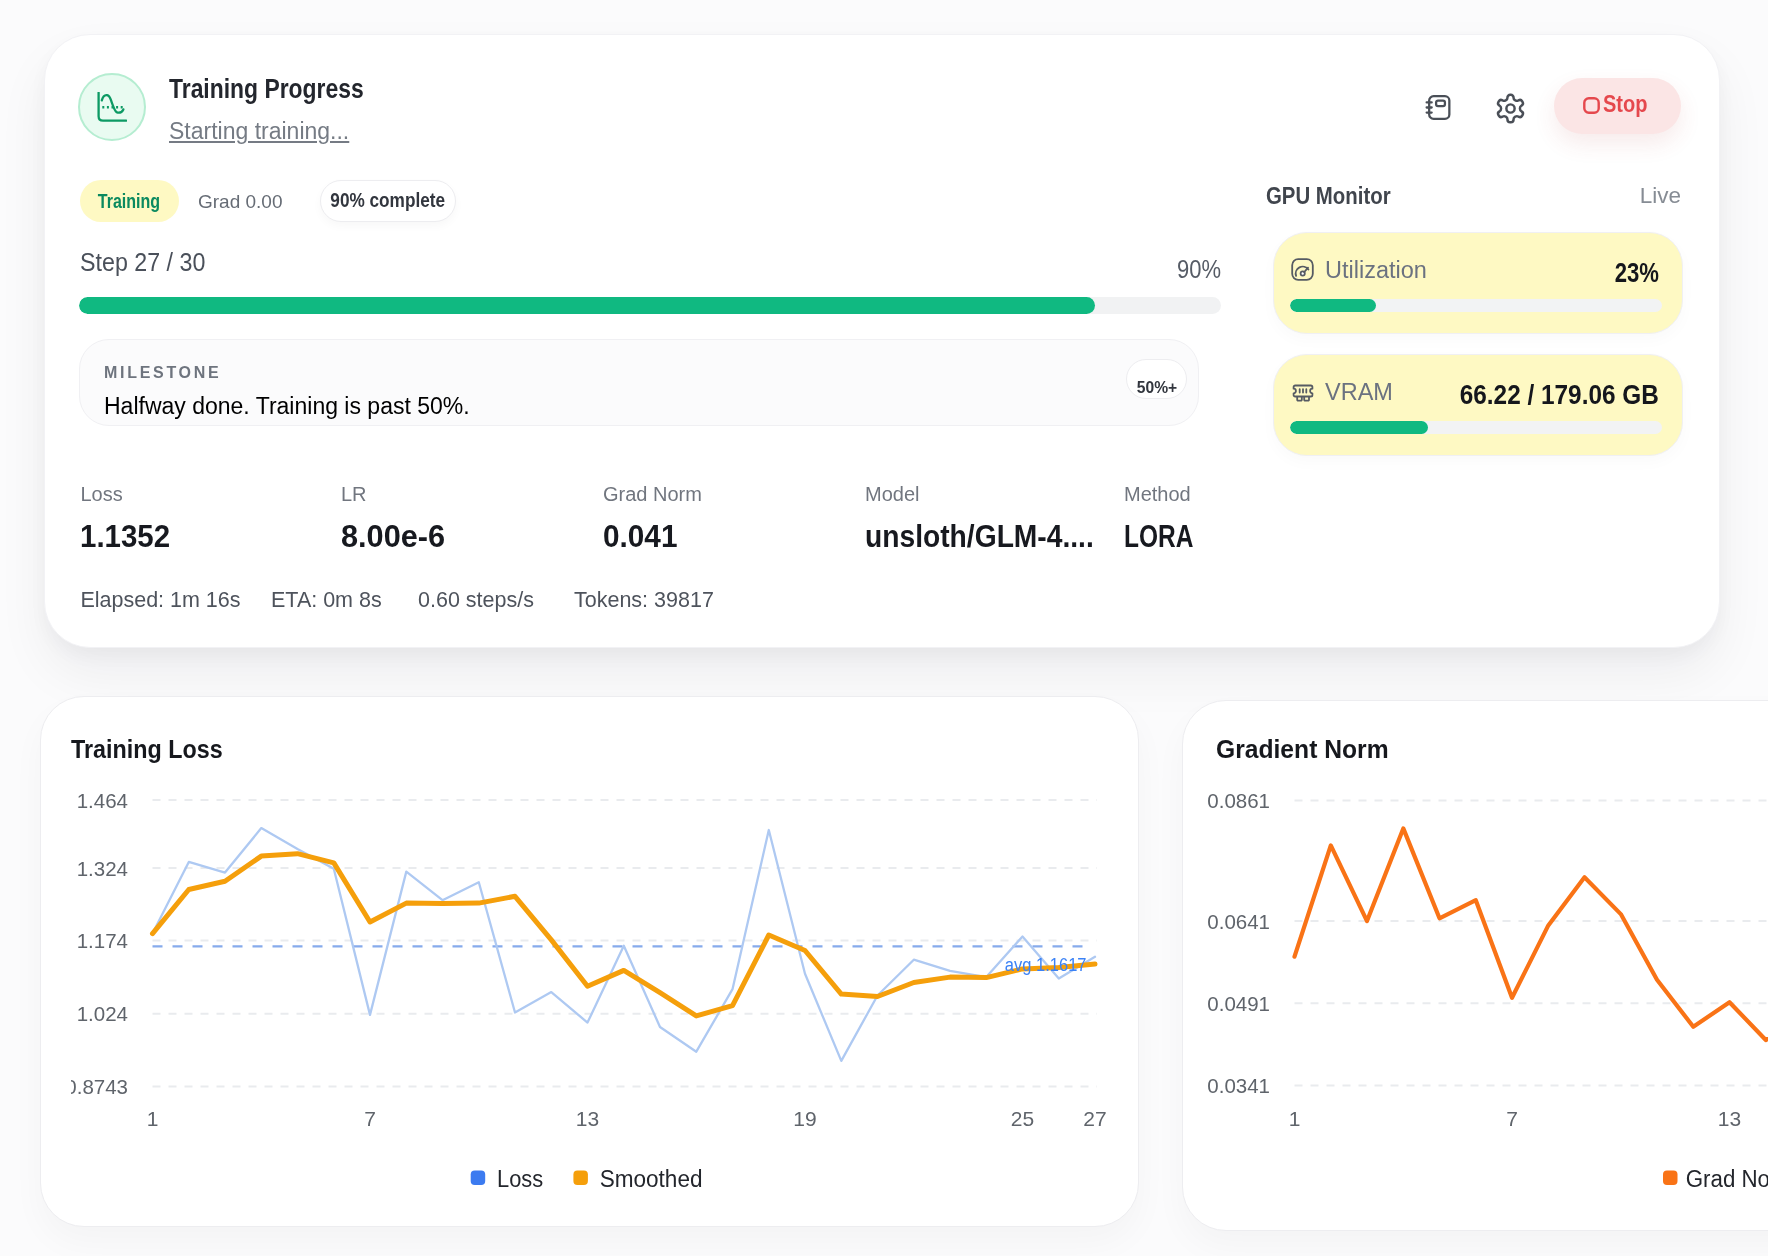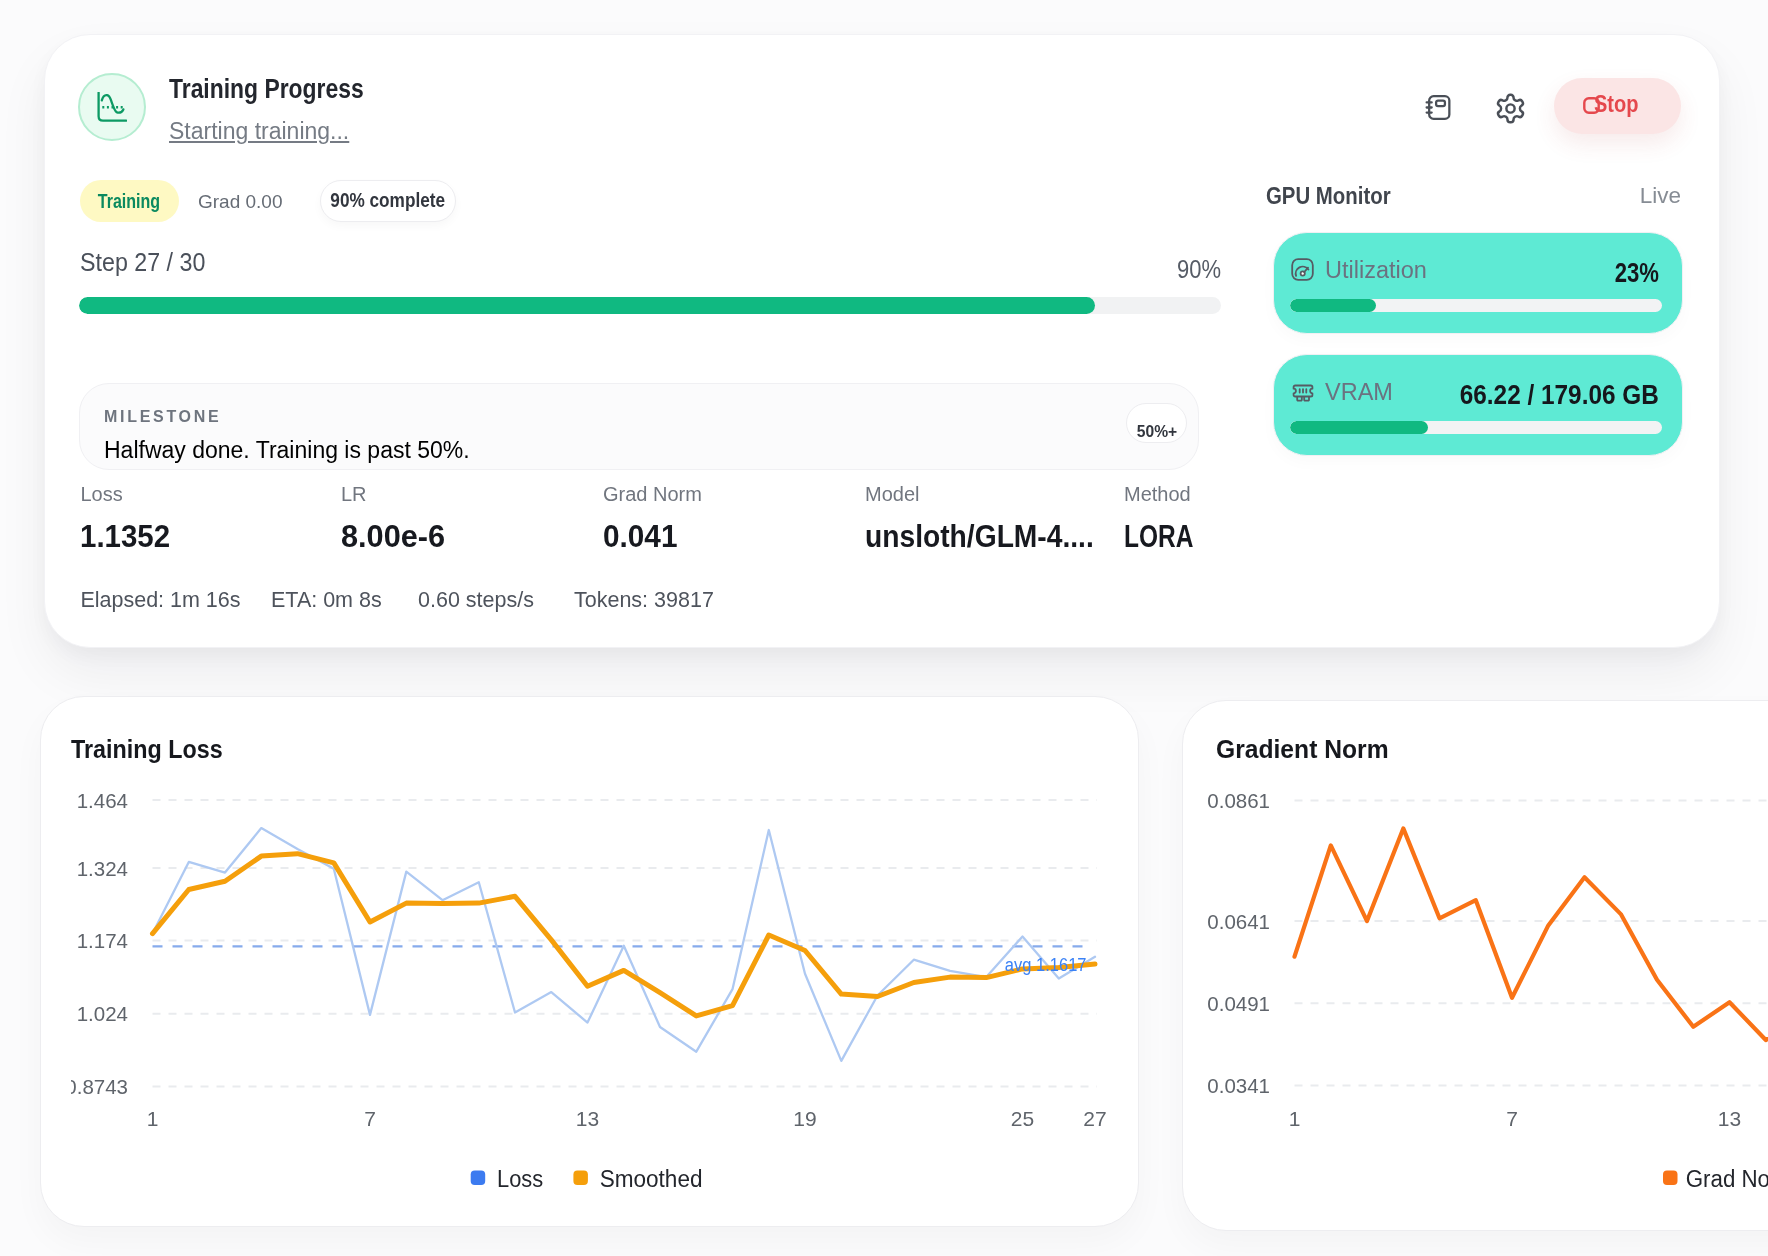--- a/index.html
+++ b/index.html
@@ -30,36 +30,36 @@
     background:#fff; border:1.5px solid #ededf0; color:#32363e; font-size:20px; font-weight:bold;
     display:flex; align-items:center; justify-content:center; box-shadow:0 4px 10px rgba(20,24,34,.03); }
 
   .step-label { position:absolute; left:35.4px; top:215.3px; font-size:25px; line-height:1; color:#4a505a; }
   .step-pct   { position:absolute; top:221.5px; right:498px; font-size:25px; line-height:1; color:#565c66; }
 
   .pbar { position:absolute; left:34px; top:262px; width:1142px; height:17px; border-radius:9px; background:#f1f2f3; overflow:hidden; }
   .pbar > i { display:block; height:100%; background:#10b981; border-radius:9px; }
 
   .milestone { position:absolute; left:34px; top:304px; width:1120px; height:87px; border-radius:30px;
-    background:#fbfbfc; border:1.5px solid #f0f0f3;margin-top:44px; }
+    background:#fbfbfc; border:1.5px solid #f0f0f3; }
   .milestone .mtag { position:absolute; left:24px; top:24.7px; font-size:16px; line-height:1; font-weight:bold; letter-spacing:2.7px; color:#6e747e; }
   .milestone .mtext { position:absolute; left:24px; top:55.3px; font-size:23px; line-height:1; color:#000000; }
   .milestone .mbadge { position:absolute; right:11px; top:19px; width:61px; height:40px;
     border-radius:20px; background:#fff; border:1.5px solid #ededf0; font-size:17px; font-weight:bold; color:#32363e;
     display:flex; align-items:flex-end; justify-content:center; }
 
   .stat { position:absolute; top:448.9px; }
   .stat .lbl { font-size:20px; line-height:1; color:#71767f; }
   .stat .val { position:absolute; top:36.8px; left:0; font-size:31px; line-height:1; font-weight:bold; color:#17191f; white-space:nowrap;text-decoration:underline; }
 
   .foot { position:absolute; top:555.3px; font-size:21.5px; line-height:1; color:#4e535c; }
 
   .gpu-h  { position:absolute; left:1221px; top:149.3px; font-size:24px; line-height:1; font-weight:bold; color:#40454d; }
   .gpu-live { position:absolute; top:150.3px; right:38px; font-size:22.5px; line-height:1; color:#868c94; }
-  .gcard { position:absolute; left:1228px; width:410px; height:102px; background:#5eead4; border:1.5px solid #f0f0f3;
+  .gcard { position:absolute; left:1228px; width:410px; height:102px; background:#fef9c3; border:1.5px solid #f0f0f3;
     border-radius:34px; box-shadow:0 6px 16px rgba(20,24,34,.025); }
   .gcard .glabel { position:absolute; left:51px; top:25.6px; font-size:23.5px; line-height:1; color:#6b7280; }
   .gcard .gval { position:absolute; right:23px; top:25.5px; font-size:28px; line-height:1; font-weight:bold; color:#15171c; }
   .gcard .gbar { position:absolute; left:16px; top:66px; width:372px; height:13px; border-radius:7px; background:#f2f3f4; overflow:hidden; }
   .gcard .gbar i { display:block; height:100%; background:#10b981; border-radius:7px; }
 
   .ct-title { position:absolute; left:30px; top:38.5px; font-size:26.5px; line-height:1; font-weight:bold; color:#16181d; }
 
   svg text { font-family:"Liberation Sans", sans-serif; }
 </style>
@@ -84,21 +84,21 @@
   </svg>
   <svg class="abs" style="left:1449px;top:57px" width="33" height="33" viewBox="0 0 24 24" fill="none" stroke="#4a4f57" stroke-width="1.8" stroke-linecap="round" stroke-linejoin="round">
     <path d="M12.22 2h-.44a2 2 0 0 0-2 2v.18a2 2 0 0 1-1 1.73l-.43.25a2 2 0 0 1-2 0l-.15-.08a2 2 0 0 0-2.73.73l-.22.38a2 2 0 0 0 .73 2.73l.15.1a2 2 0 0 1 1 1.72v.51a2 2 0 0 1-1 1.74l-.15.09a2 2 0 0 0-.73 2.73l.22.38a2 2 0 0 0 2.73.73l.15-.08a2 2 0 0 1 2 0l.43.25a2 2 0 0 1 1 1.73V20a2 2 0 0 0 2 2h.44a2 2 0 0 0 2-2v-.18a2 2 0 0 1 1-1.73l.43-.25a2 2 0 0 1 2 0l.15.08a2 2 0 0 0 2.73-.73l.22-.39a2 2 0 0 0-.73-2.73l-.15-.08a2 2 0 0 1-1-1.74v-.5a2 2 0 0 1 1-1.74l.15-.09a2 2 0 0 0 .73-2.73l-.22-.38a2 2 0 0 0-2.73-.73l-.15.08a2 2 0 0 1-2 0l-.43-.25a2 2 0 0 1-1-1.73V4a2 2 0 0 0-2-2z"></path>
     <circle cx="12" cy="12" r="3"></circle>
   </svg>
 
   <div class="abs" style="left:1509px;top:43px;width:127px;height:56px;border-radius:28px;background:#fbe5e5;box-shadow:0 10px 22px rgba(180,60,60,.10);">
     <svg class="abs" style="left:29px;top:19px" width="17" height="17" viewBox="0 0 17 17" fill="none">
       <rect x="1.3" y="1.3" width="14.4" height="14.4" rx="4.5" stroke="#e5484d" stroke-width="2.4"></rect>
     </svg>
-    <span class="abs" style="left:40px;top:15px;font-size:23px;line-height:1;font-weight:bold;color:#e5484d;"><span class="sx" style="transform:scaleX(.87)">Stop</span></span>
+    <span class="abs" style="left:49px;top:15px;font-size:23px;line-height:1;font-weight:bold;color:#e5484d;"><span class="sx" style="transform:scaleX(.87)">Stop</span></span>
   </div>
 
   <div class="pill-training">
       <span class="sx" style="transform:scaleX(.8);transform-origin:50% 50%">Training</span>
     </div>
   <div class="epoch">Grad 0.00</div>
   <div class="pill-complete">
       <span class="sx" style="transform:scaleX(.86);transform-origin:50% 50%">90% complete</span>
     </div>
 

